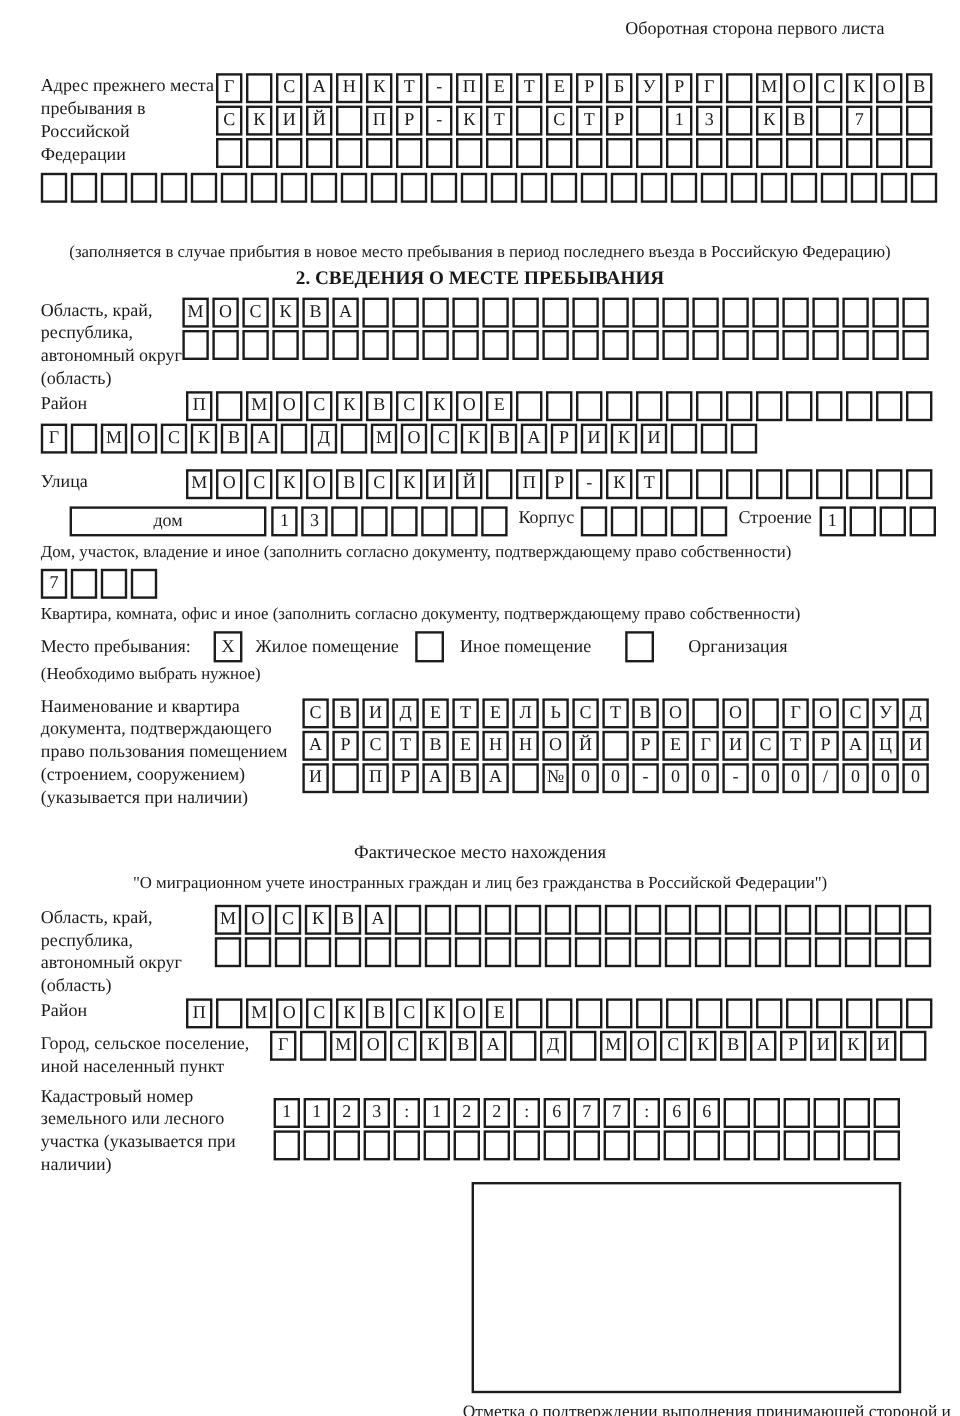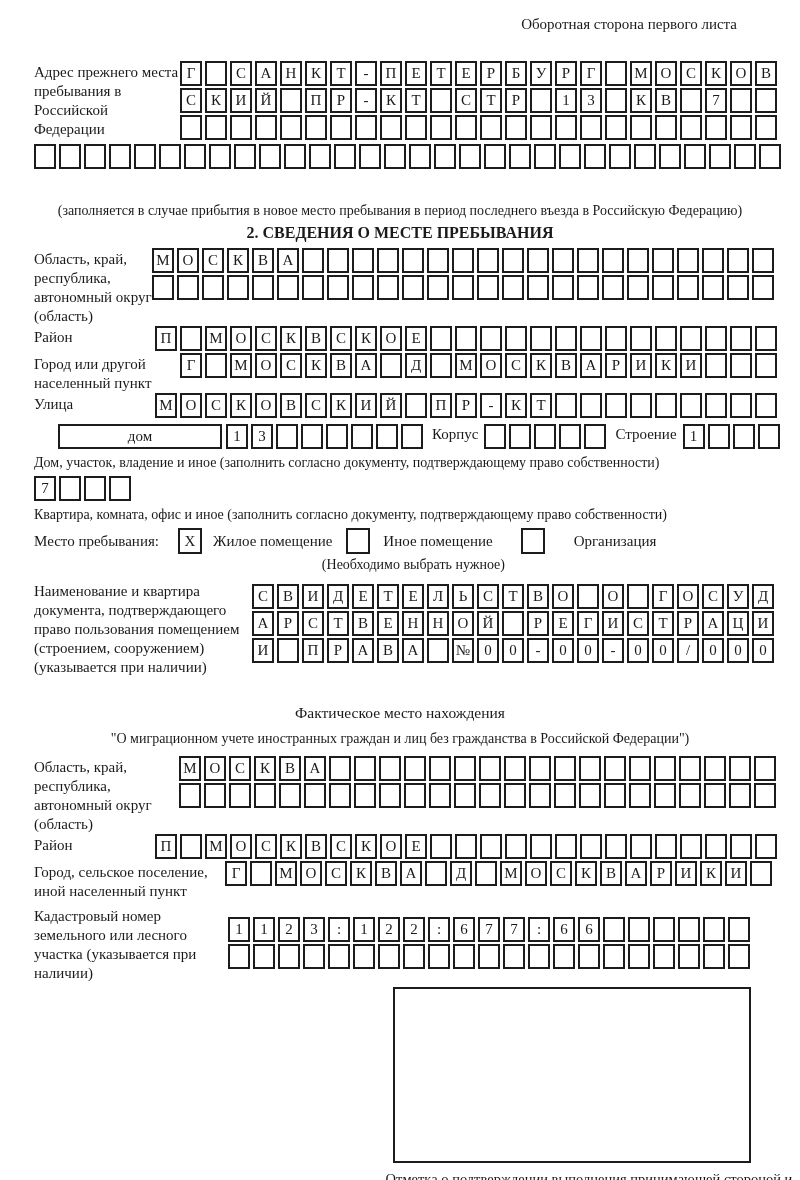--- a/index.html
+++ b/index.html
@@ -265,21 +265,20 @@
         <div class="cell"></div>
         <div class="cell"></div>
         <div class="cell"></div>
         <div class="cell"></div>
         <div class="cell"></div>
         <div class="cell"></div>
       </div>
   </div>
 
   <div class="frow mh38">
-    <div class="lbl lb146">Город или другой населенный пункт</div>
     <div class="cellrow">
         <div class="cell">Г</div>
         <div class="cell"></div>
         <div class="cell">М</div>
         <div class="cell">О</div>
         <div class="cell">С</div>
         <div class="cell">К</div>
         <div class="cell">В</div>
         <div class="cell">А</div>
         <div class="cell"></div>
@@ -374,21 +373,21 @@
 
   <div class="cbrow">
     <div style="width:144px;flex-shrink:0;">Место пребывания:</div>
     <div class="cell cb">X</div>
     <div style="margin:0 14px 0 8px;">Жилое помещение</div>
     <div class="cell cb"></div>
     <div style="margin:0 28px 0 10px;">Иное помещение</div>
     <div class="cell cb"></div>
     <div style="margin-left:26px;">Организация</div>
   </div>
-  <div class="note" style="text-align:right;padding-right:290px;margin-top:0;">(Необходимо выбрать нужное)</div>
+  <div class="note" style="text-align:left;padding-right:290px;margin-top:0;">(Необходимо выбрать нужное)</div>
 
   <div class="frow" style="margin-top:6px;min-height:114px;">
     <div class="lbl lb218">Наименование и квартира документа, подтверждающего право пользования помещением (строением, сооружением) (указывается при наличии)</div>
     <div class="stack doc-stack">
       <div class="cellrow">
           <div class="cell">С</div>
           <div class="cell">В</div>
           <div class="cell">И</div>
           <div class="cell">Д</div>
           <div class="cell">Е</div>

